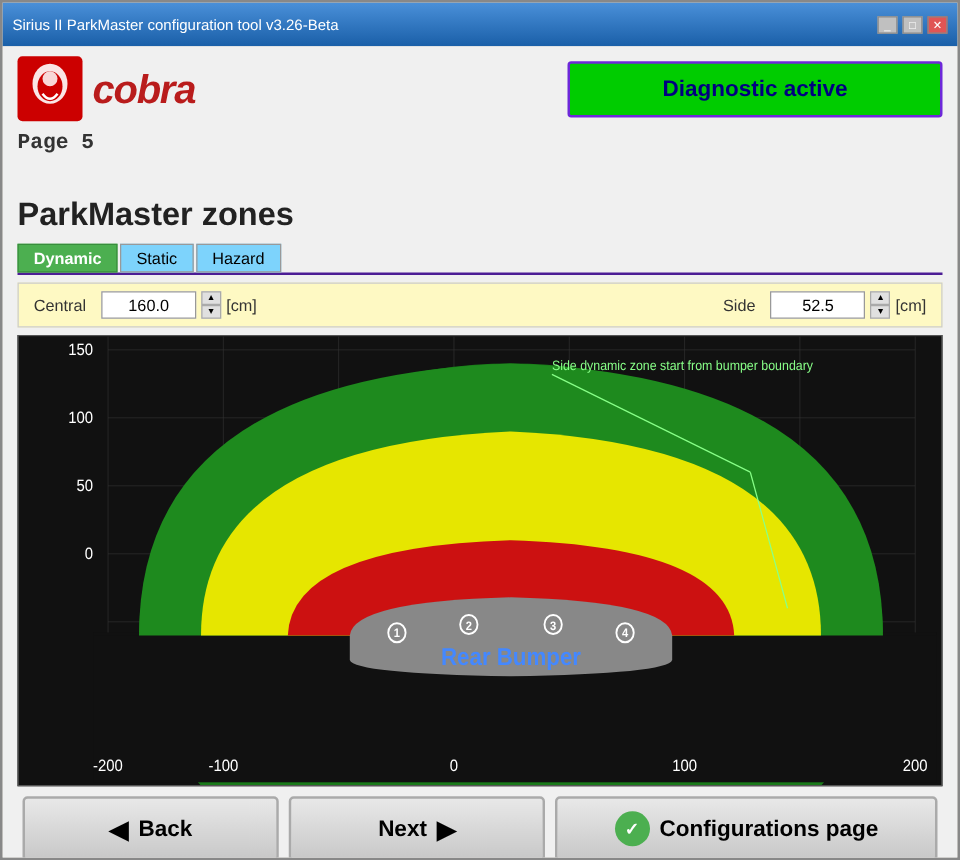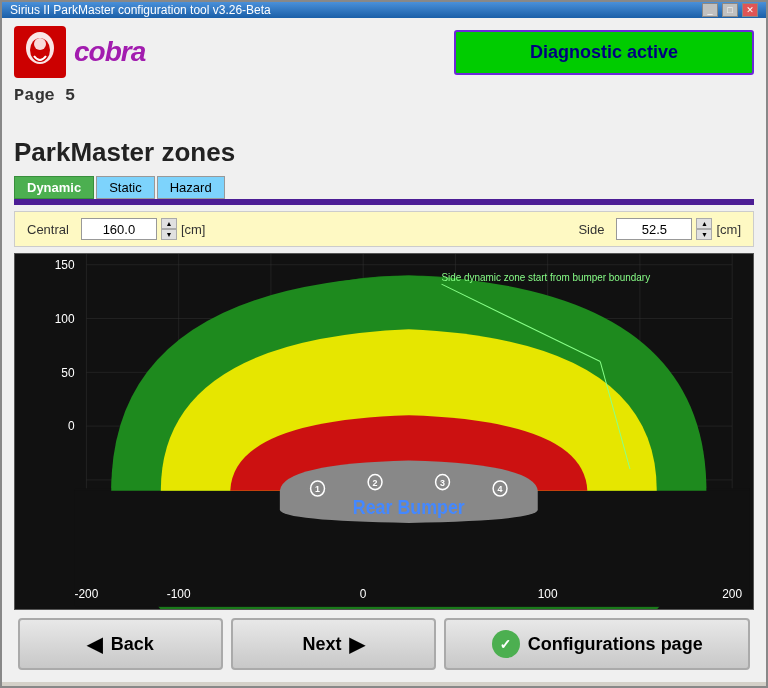--- a/index.html
+++ b/index.html
@@ -13,21 +13,21 @@
     }
     
     #title-bar {
       background: linear-gradient(to bottom, #4a90d9, #1a5fa8);
       color: white;
       font-size: 12px;
       padding: 4px 8px;
       display: flex;
       align-items: center;
       justify-content: space-between;
-      height: 16px;
+      height: 35px;
     }
     #title-bar-controls {
       display: flex;
       gap: 4px;
     }
     .title-btn {
       width: 16px;
       height: 14px;
       background: #c0c0c0;
       border: 1px solid #888;
@@ -61,23 +61,23 @@
       width: 52px;
       height: 52px;
       background: #cc0000;
       border-radius: 4px;
       display: flex;
       align-items: center;
       justify-content: center;
       overflow: hidden;
     }
     #logo-text {
-      font-size: 28px;
-      font-weight: bold;
-      color: #a21caf;
+      font-size: 32px;
+      font-weight: bold;
+      color: #b91c1c;
       font-style: italic;
       letter-spacing: -1px;
     }
     #diagnostic-badge {
       background: #00cc00;
       color: #000080;
       font-weight: bold;
       font-size: 18px;
       padding: 10px 30px;
       border: 2px solid #6d28d9;
@@ -97,21 +97,21 @@
       font-size: 26px;
       font-weight: bold;
       color: #222;
       margin-bottom: 8px;
       margin-top: 28px;
     }
     
     #tabs-row {
       display: flex;
       align-items: center;
-      border-bottom: 6px solid #4c1d95;
+      border-bottom: 2px solid #4c1d95;
       margin-bottom: 6px;
     }
     .tab {
       padding: 3px 12px;
       font-size: 13px;
       border: 1px solid #999;
       background: #7dd3fc;
       cursor: pointer;
       margin-right: 2px;
     }

